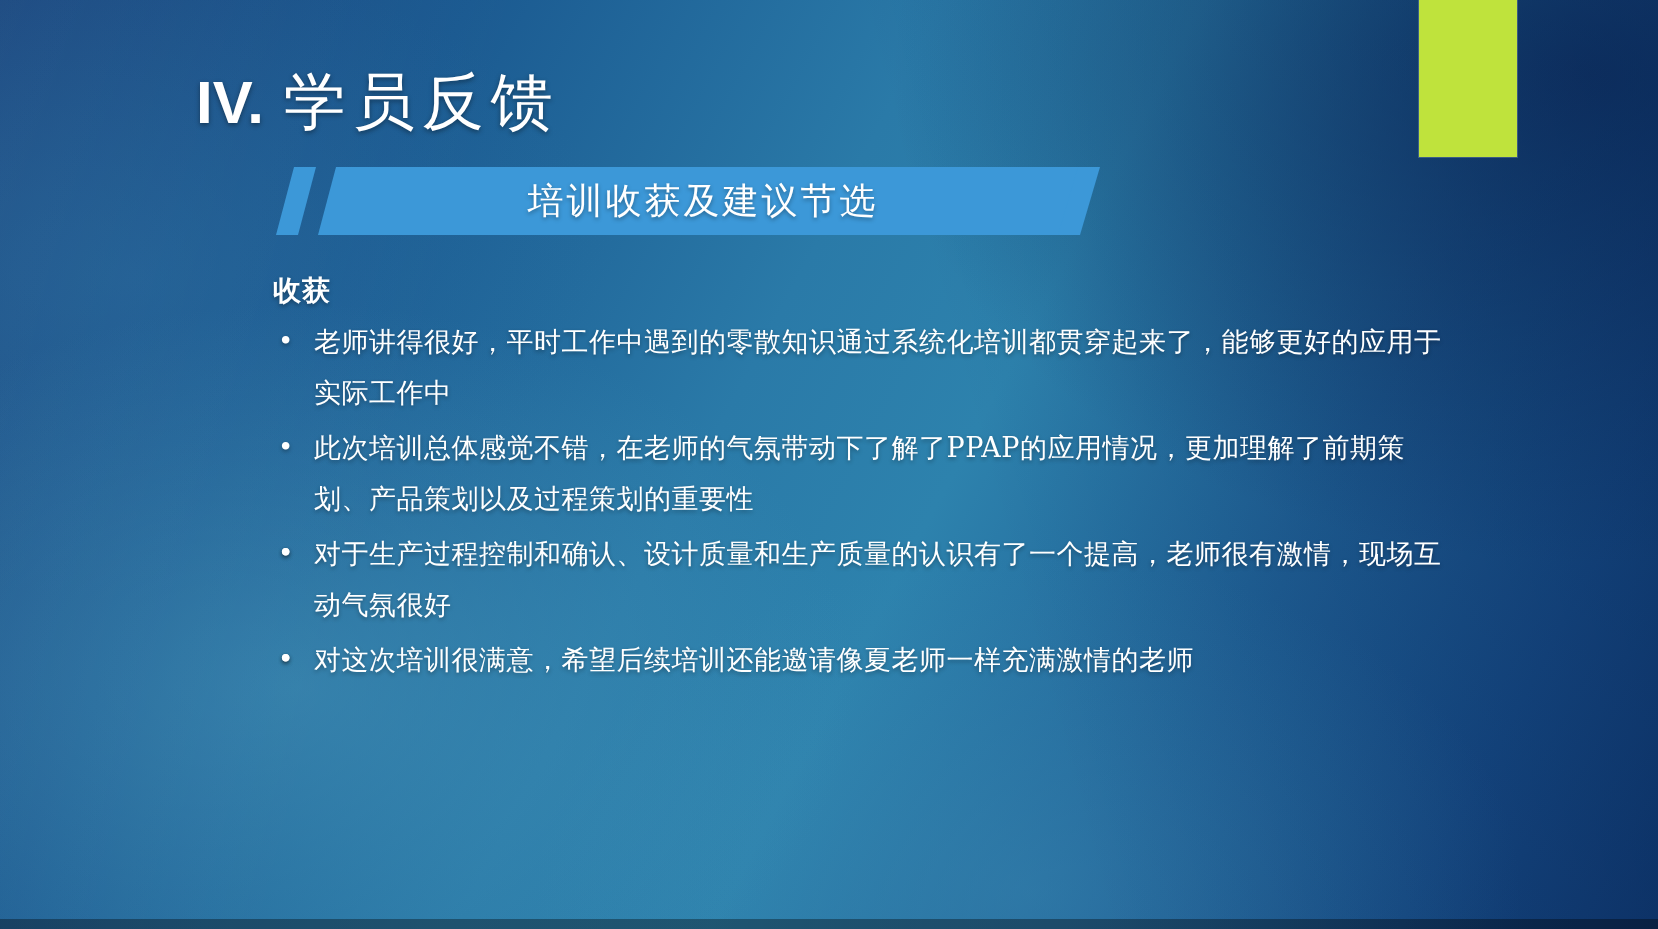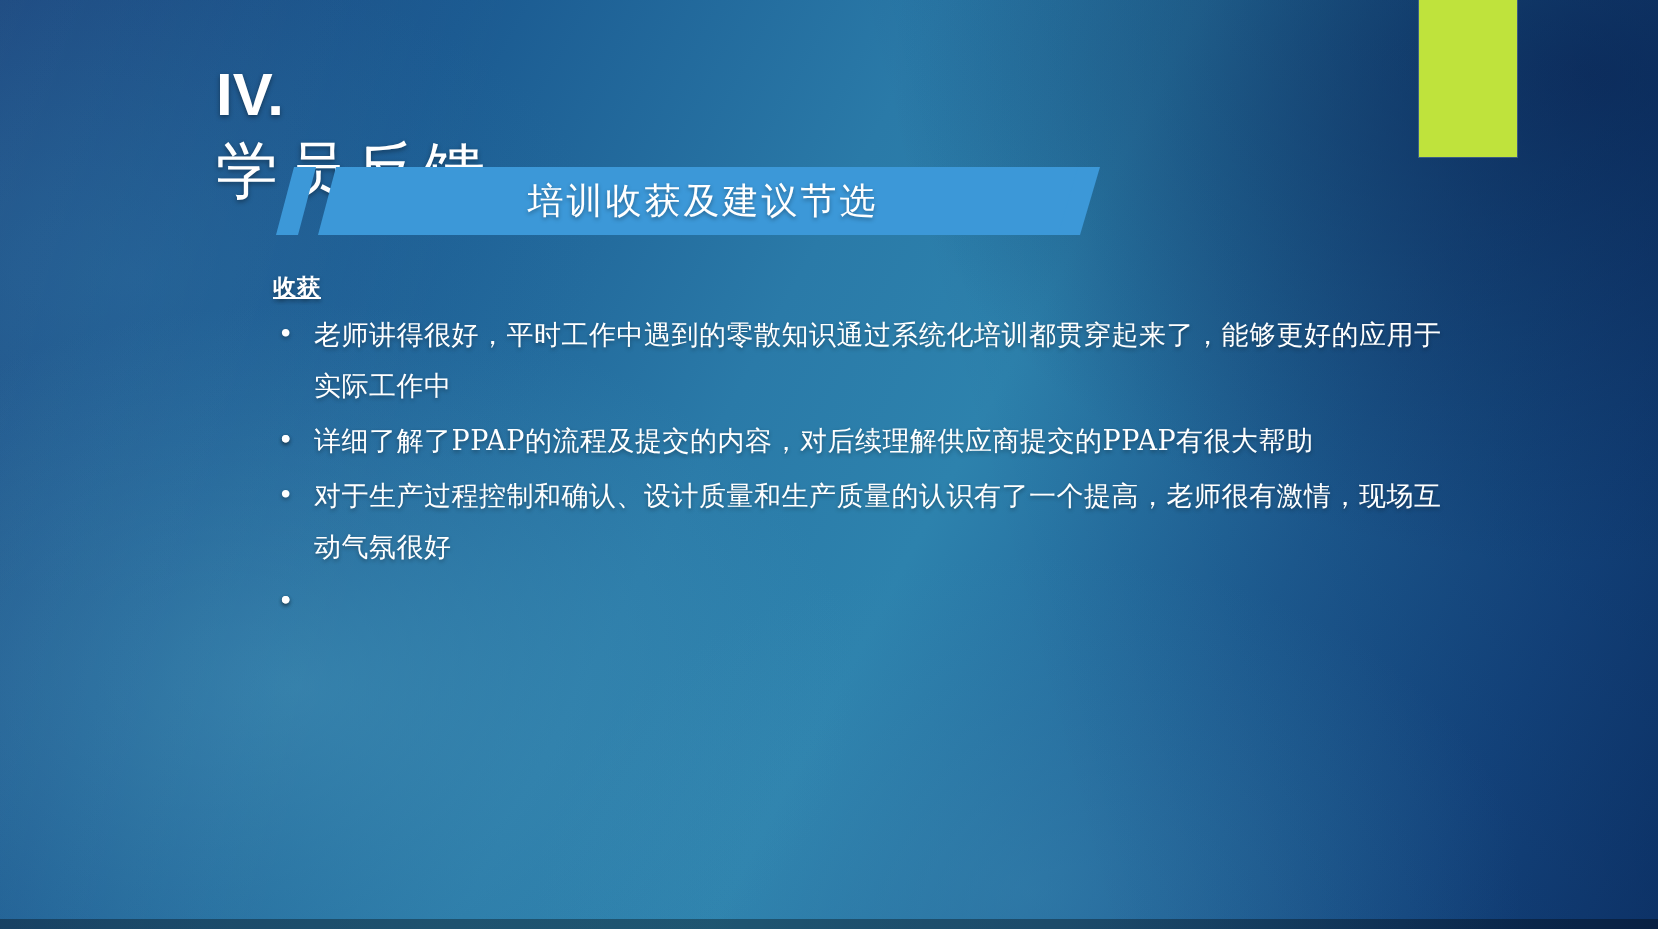--- a/index.html
+++ b/index.html
@@ -55,21 +55,20 @@
   
   .slide-title {
     position: absolute;
     left: 196px;
     top: 60px;
     display: flex;
     align-items: baseline;
     color: #ffffff;
     white-space: nowrap;
     text-shadow: 0 2px 5px rgba(0,0,0,0.40);
-    flex-direction: column;
   }
   .slide-title .numeral {
     font-family: "Liberation Sans", "DejaVu Sans", sans-serif;
     font-weight: bold;
     font-size: 60px;
     letter-spacing: 0px;
   }
   .slide-title .heading-text {
     font-family: "DejaVu Serif", "Liberation Serif", serif;
     font-size: 62px;
@@ -129,25 +128,24 @@
   .content {
     position: absolute;
     left: 270px;
     top: 272px;
     width: 1180px;
     color: #ffffff;
   }
   .section-header {
     font-family: "DejaVu Sans", "Liberation Sans", sans-serif;
     font-weight: bold;
-    font-size: 23px;
+    font-size: 28px;
     letter-spacing: 1px;
     margin: 0 0 6px 3px;
     text-shadow: 0 2px 4px rgba(0,0,0,0.35);
-    text-decoration: underline;
   }
   .section-header.second {
     margin-top: 28px;
   }
   ul.bullets {
     list-style: none;
     margin: 0;
     padding: 0;
   }
   ul.bullets li {
@@ -198,34 +196,35 @@
   <div class="content">
 
     <h2 class="section-header">收获</h2>
     <ul class="bullets gains">
       <li>
         <span class="bullet-dot">•</span>
         <span>老师讲得很好，平时工作中遇到的零散知识通过系统化培训都贯穿起来了，能够更好的应用于实际工作中</span>
       </li>
       <li>
         <span class="bullet-dot">•</span>
-      </li>
-      <li>
-        <span class="bullet-dot">•</span>
-        <span>详细了解了PPAP的流程及提交的内容，对后续理解供应商提交的PPAP有很大帮助</span>
+        <span>此次培训总体感觉不错，在老师的气氛带动下了解了PPAP的应用情况，更加理解了前期策划、产品策划以及过程策划的重要性</span>
+      </li>
+      <li>
+        <span class="bullet-dot">•</span>
       </li>
       <li>
         <span class="bullet-dot">•</span>
         <span>对于生产过程控制和确认、设计质量和生产质量的认识有了一个提高，老师很有激情，现场互动气氛很好</span>
       </li>
     </ul>
 
     <ul class="bullets suggestions">
       <li>
         <span class="bullet-dot">•</span>
       </li>
       <li>
         <span class="bullet-dot">•</span>
+        <span>对这次培训很满意，希望后续培训还能邀请像夏老师一样充满激情的老师</span>
       </li>
     </ul>
 
   </div>
 </div>
 
 </body></html>

